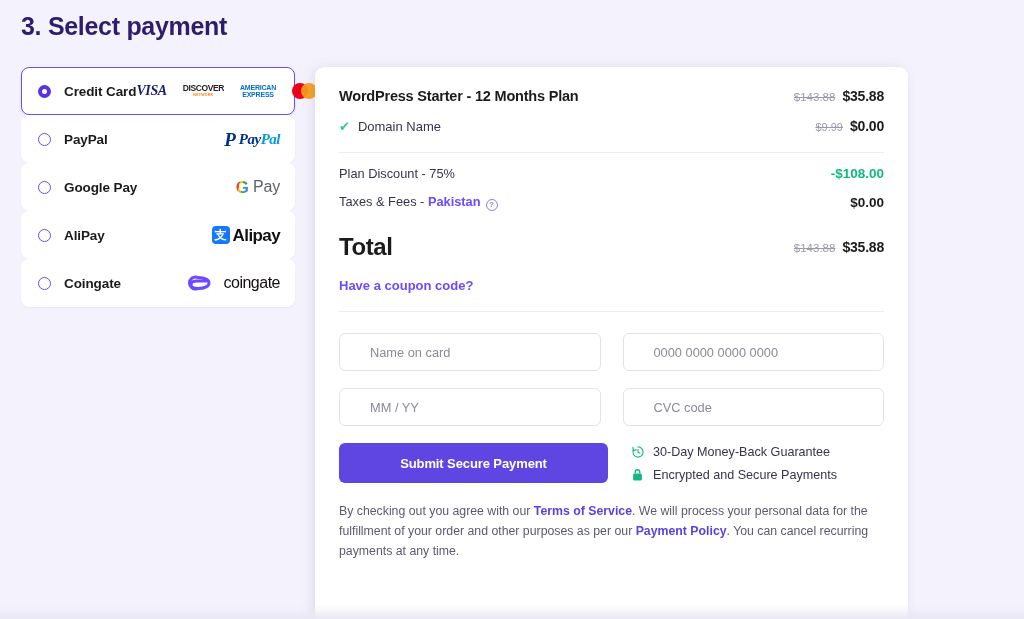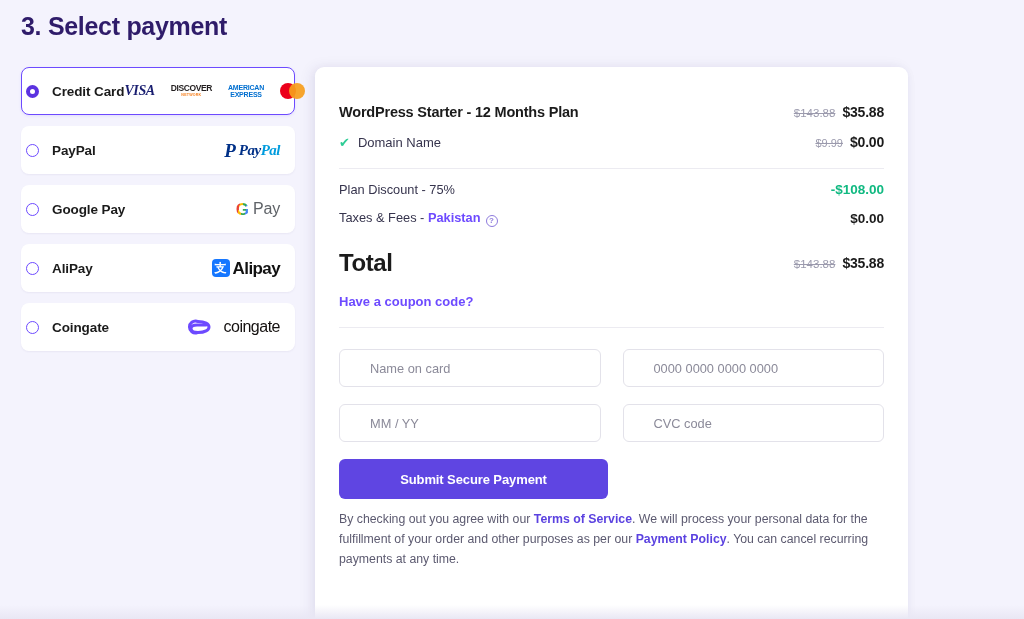--- a/index.html
+++ b/index.html
@@ -36,24 +36,23 @@
     top: 67px;
     width: 274px;
   }
 
   .method {
     position: relative;
     height: 48px;
     background: #ffffff;
     border-radius: 8px;
     border: 1px solid transparent;
-    margin-bottom: 11px;
     display: flex;
     align-items: center;
-    padding: 0 14px 0 4px;
+    padding: 0 14px 0 16px;
     box-shadow: 0 1px 2px rgba(47,28,106,0.06);
     cursor: pointer;
   }
   .method.selected {
     border: 1.5px solid #6d4aff;
     box-shadow: 0 1px 3px rgba(109,74,255,0.12);
   }
 
   .radio {
     width: 13px;
@@ -184,21 +183,21 @@
     padding: 0 24px;
     overflow: hidden;
   }
 
   .row {
     display: flex;
     align-items: center;
   }
   .spacer { margin-left: auto; }
 
-  .plan-row { padding-top: 36px; }
+  .plan-row { padding-top: 20px; }
   .plan-name {
     font-size: 14.5px; font-weight: bold; color: #1b1b1b;
     letter-spacing: -0.2px;
   }
 
   .addon-row { padding-top: 12px; }
   .check {
     color: #2ecc95; font-size: 13px; font-weight: bold;
     margin-right: 8px; line-height: 1;
   }
@@ -420,20 +419,41 @@
       <input class="field" type="text" placeholder="0000 0000 0000 0000" style="">
     </div>
     <div class="form-row">
       <input class="field" type="text" placeholder="MM / YY" style="">
       <input class="field" type="text" placeholder="CVC code" style="">
     </div>
 
     <div class="pay-row">
       <button class="submit-btn">Submit Secure Payment</button>
 
+      <div class="assurances">
+        <div class="assurance">
+          <span class="ico">
+            <svg width="14" height="14" viewBox="0 0 16 16">
+              <path d="M8 2.2 A5.8 5.8 0 1 1 2.6 6" fill="none" stroke="#10b981" stroke-width="1.3" stroke-linecap="round"></path>
+              <path d="M2.2 2.6 L2.5 6.2 L6 5.6" fill="none" stroke="#10b981" stroke-width="1.3" stroke-linecap="round" stroke-linejoin="round"></path>
+              <path d="M8 5.2 L8 8.2 L10.2 9.4" fill="none" stroke="#10b981" stroke-width="1.3" stroke-linecap="round"></path>
+            </svg>
+          </span>
+          <span>30-Day Money-Back Guarantee</span>
+        </div>
+        <div class="assurance">
+          <span class="ico">
+            <svg width="13" height="14" viewBox="0 0 14 16">
+              <rect x="2" y="6.4" width="10" height="8" rx="1.6" fill="#10b981"></rect>
+              <path d="M4.4 6.4 V4.6 a2.6 2.6 0 0 1 5.2 0 V6.4" fill="none" stroke="#10b981" stroke-width="1.5"></path>
+            </svg>
+          </span>
+          <span>Encrypted and Secure Payments</span>
+        </div>
+      </div>
     </div>
 
     <div class="legal"><span>By checking out you agree with our </span><a>Terms of Service</a><span>. We will process your personal data for the fulfillment of your order and other purposes as per our </span><a>Payment Policy</a><span>. You can cancel recurring payments at any time.</span></div>
   </div>
 
 </div>
 
 <div class="bottom-fade"></div>
 
 </body></html>

